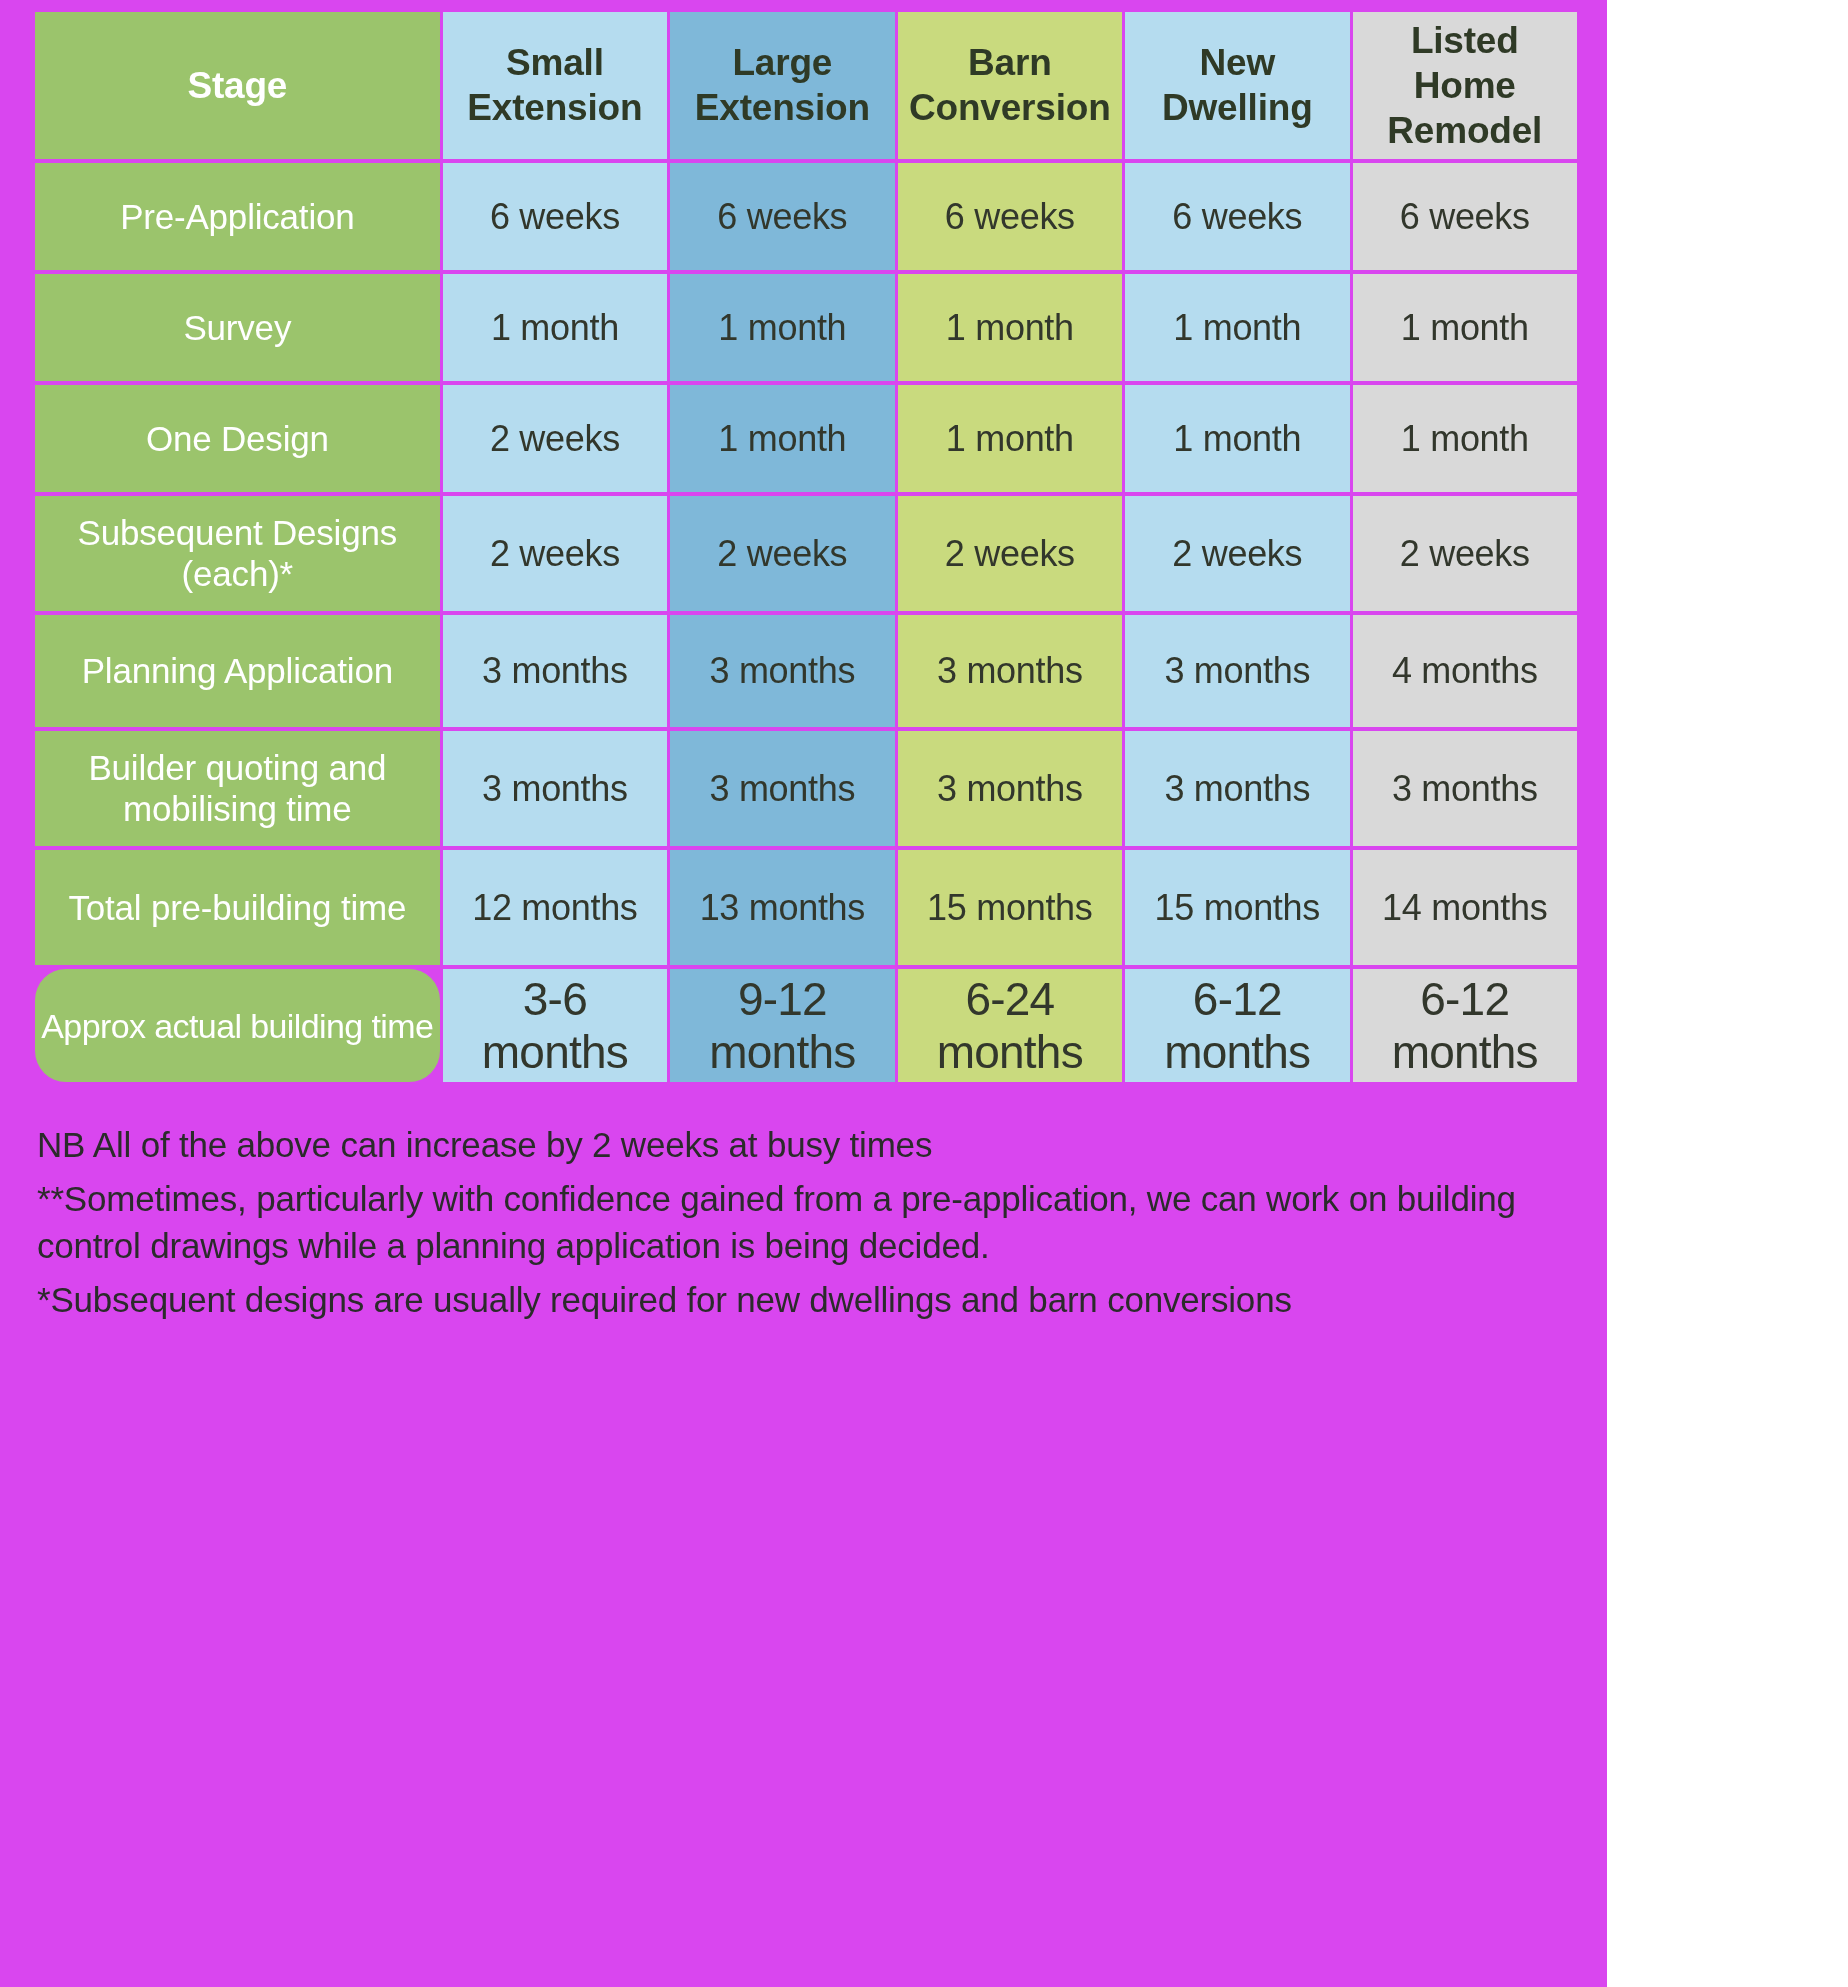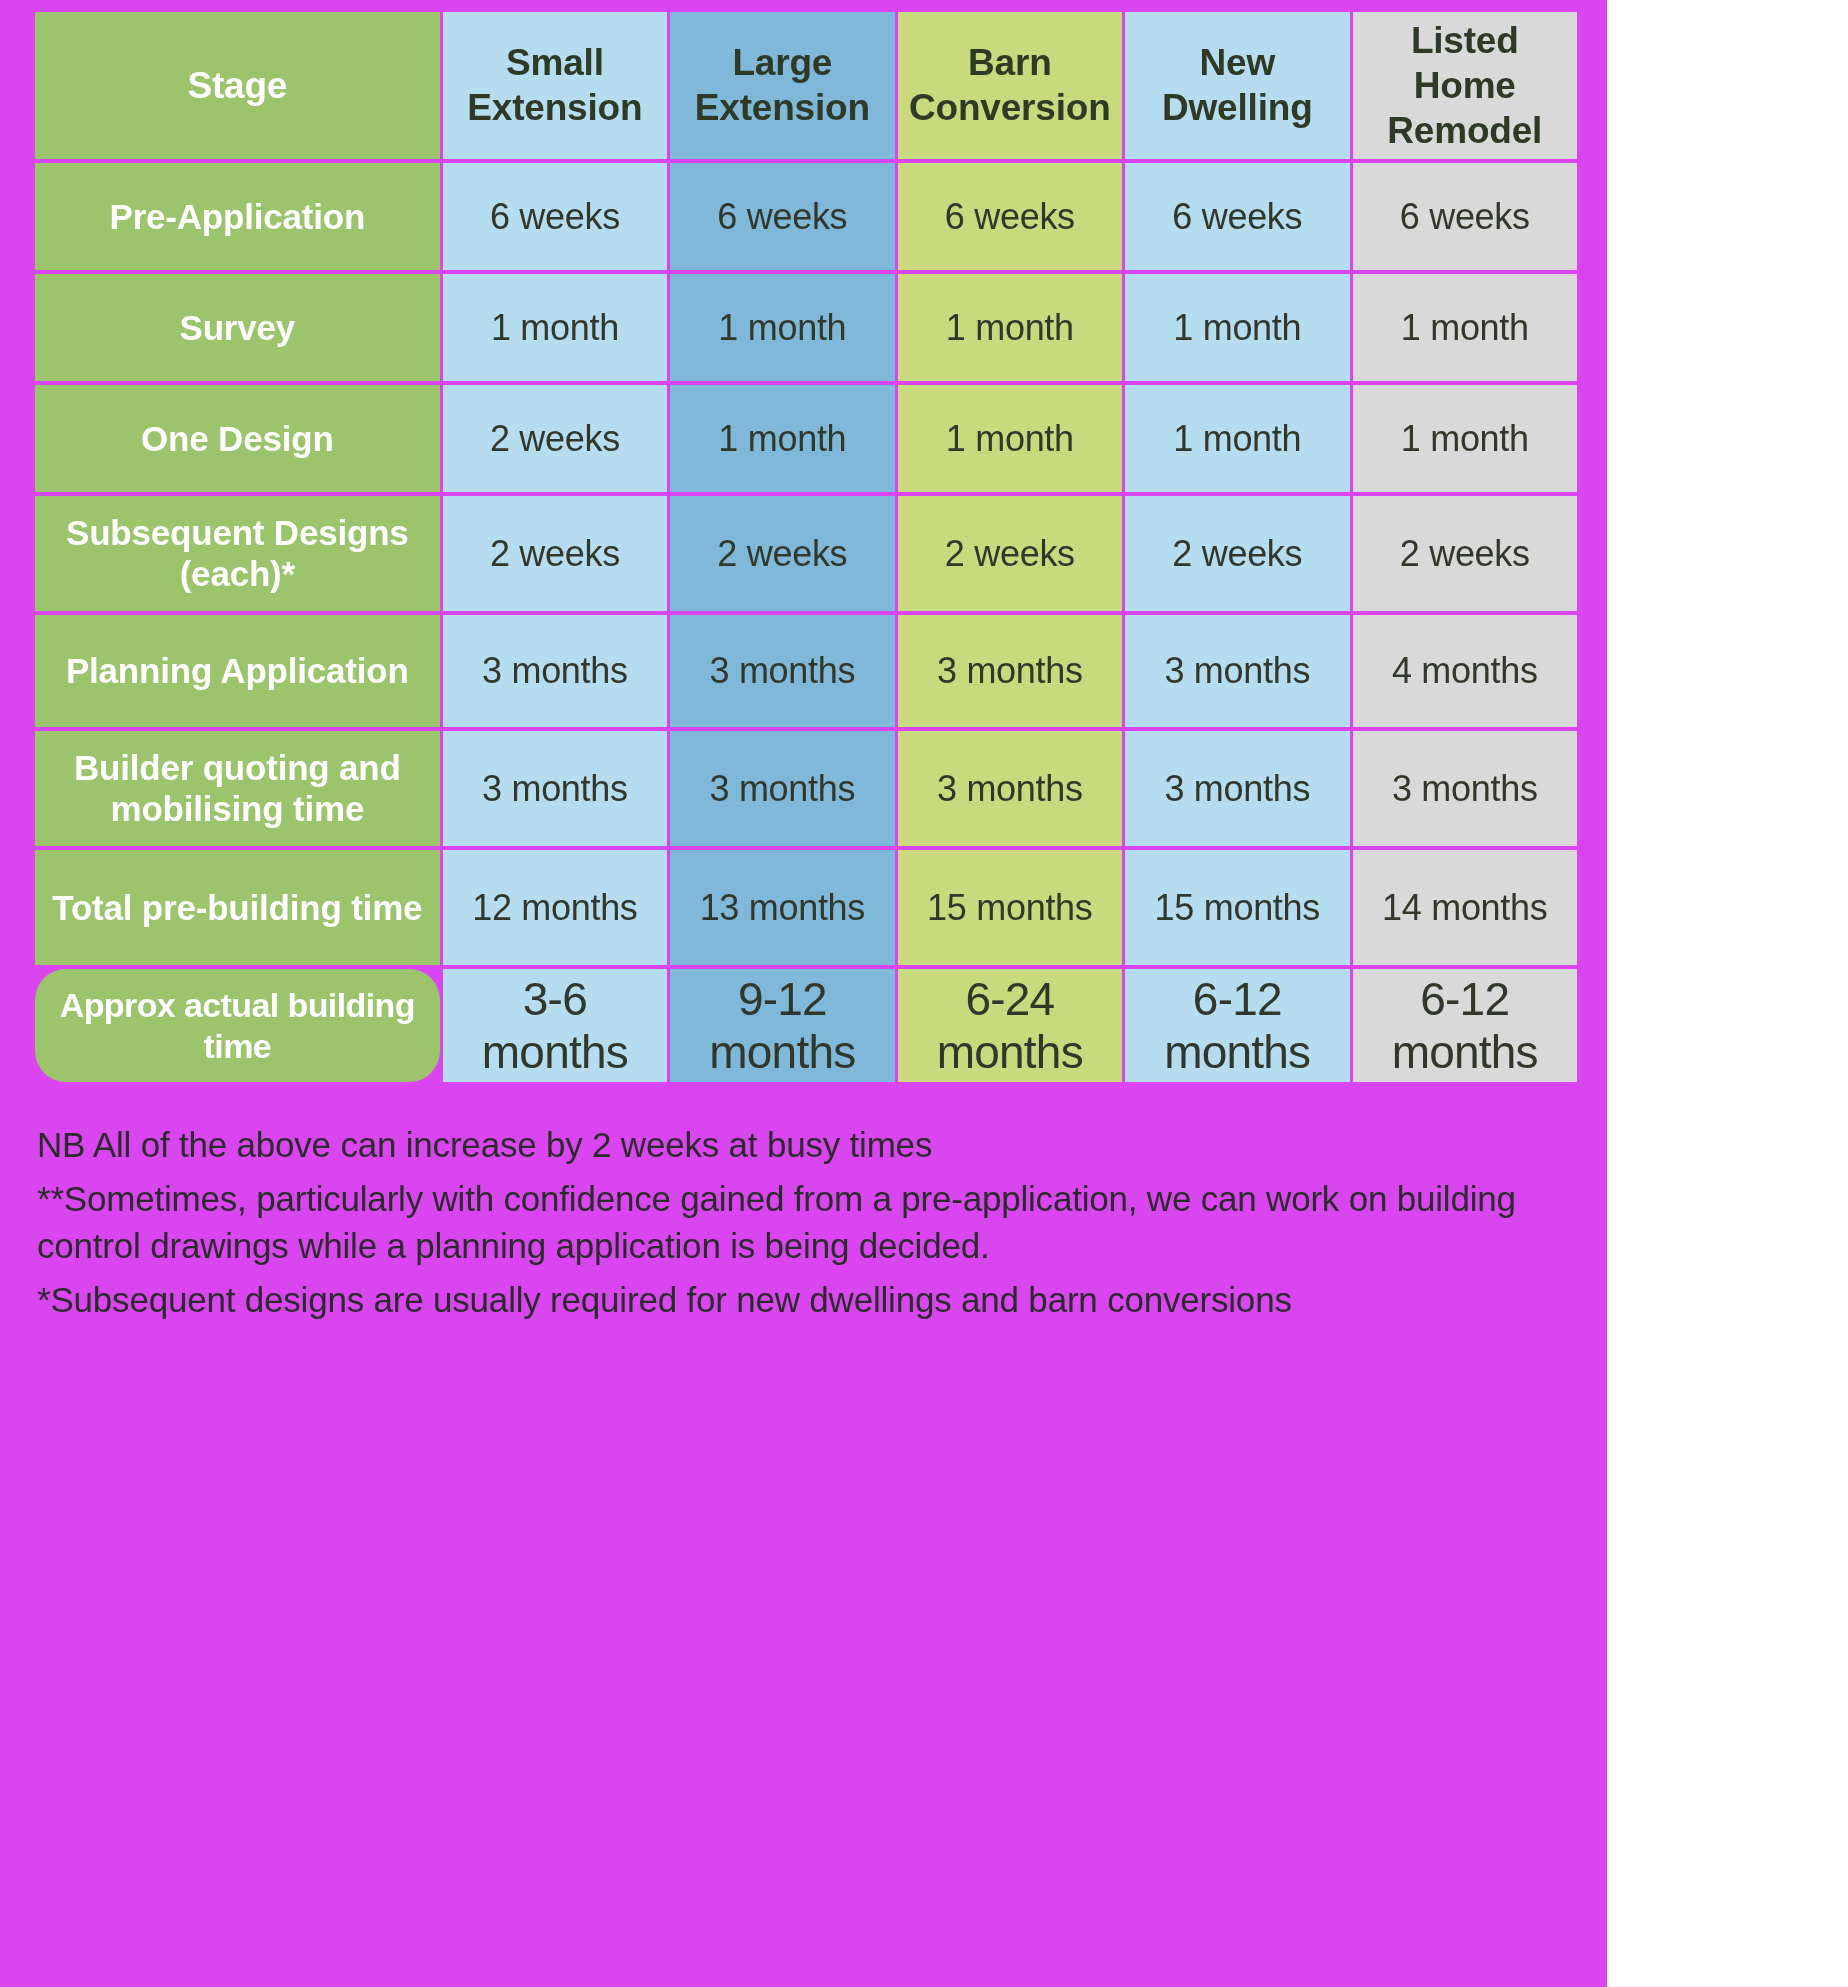--- a/index.html
+++ b/index.html
@@ -59,21 +59,21 @@
   .hdr-small  { color: #2f3a26; background: #B5DCEF; }
   .hdr-large  { color: #2f3a26; background: #7FB8D9; }
   .hdr-barn   { color: #2f3a26; background: #C9DA7E; }
   .hdr-new    { color: #2f3a26; background: #B5DCEF; }
   .hdr-listed { color: #2f3a26; background: #D9D9D9; }
 
   
   .stage-cell {
     background: #9BC46C;
     color: #ffffff;
-    font-weight: bold;
+    font-weight: normal;
     font-size: 35px;
     line-height: 1.18;
     letter-spacing: -0.2px;
   }
   .val {
     font-size: 36px;
     font-weight: 400;
     color: #32372c;
     line-height: 1.15;
     letter-spacing: -0.3px;

